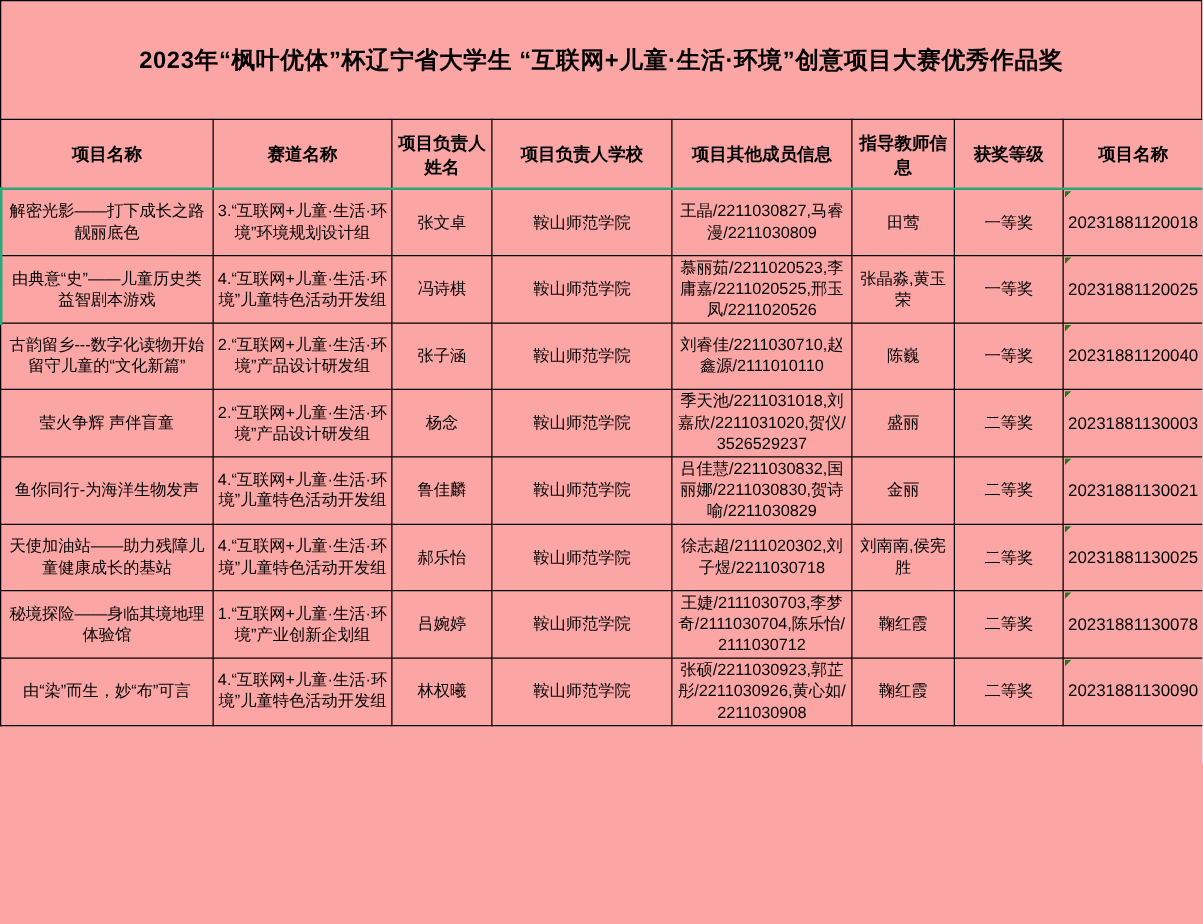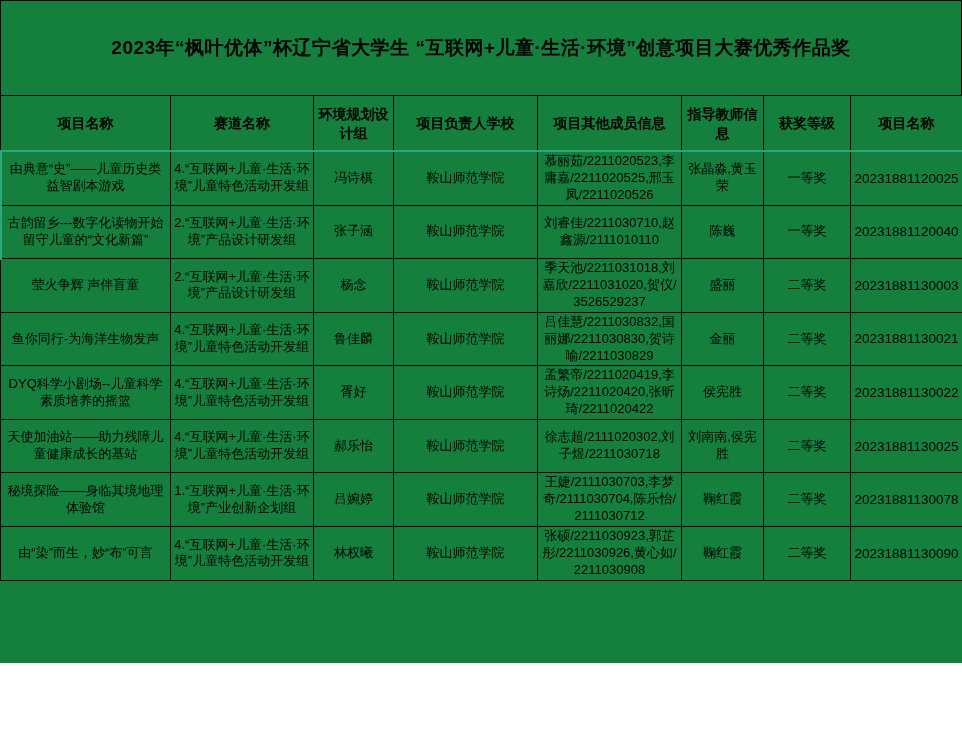--- a/index.html
+++ b/index.html
@@ -4,22 +4,22 @@
 <style>
   * { margin: 0; padding: 0; box-sizing: border-box; }
   html, body { background: #fff; }
   body {
     font-family: "Liberation Sans", "DejaVu Sans", sans-serif;
     color: #000;
   }
   .sheet {
     position: relative;
     width: 962px;
-    height: 663px;
-    background: #15803d;
+    height: 739px;
+    background: #fca5a5;
     overflow: hidden;
   }
   .title-cell {
     height: 95px;
     border: 1px solid #000;
     border-bottom: none;
     display: flex;
     align-items: center;
     justify-content: center;
   }
@@ -101,29 +101,39 @@
       <col style="width:144px">
       <col style="width:144px">
       <col style="width:82px">
       <col style="width:87px">
       <col style="width:112px">
     </colgroup>
     <thead>
       <tr>
           <th>项目名称</th>
           <th>赛道名称</th>
-          <th>环境规划设计组</th>
+          <th>项目负责人姓名</th>
           <th>项目负责人学校</th>
           <th>项目其他成员信息</th>
           <th>指导教师信息</th>
           <th>获奖等级</th>
           <th>项目名称</th>
         </tr>
     </thead>
     <tbody>
+  <tr>
+    <td class="c-project">解密光影——打下成长之路靓丽底色</td>
+    <td class="c-track">3.“互联网+儿童·生活·环境”环境规划设计组</td>
+    <td class="c-leader">张文卓</td>
+    <td class="c-school">鞍山师范学院</td>
+    <td class="c-members">王晶/2211030827,马睿漫/2211030809</td>
+    <td class="c-teachers">田莺</td>
+    <td class="c-award">一等奖</td>
+    <td class="c-cert"><span class="tri"></span><span class="cert-text">20231881120018</span></td>
+  </tr>
 
   <tr>
     <td class="c-project">由典意“史”——儿童历史类益智剧本游戏</td>
     <td class="c-track">4.“互联网+儿童·生活·环境”儿童特色活动开发组</td>
     <td class="c-leader">冯诗棋</td>
     <td class="c-school">鞍山师范学院</td>
     <td class="c-members">慕丽茹/2211020523,李庸嘉/2211020525,邢玉凤/2211020526</td>
     <td class="c-teachers">张晶淼,黄玉荣</td>
     <td class="c-award">一等奖</td>
     <td class="c-cert"><span class="tri"></span><span class="cert-text">20231881120025</span></td>
@@ -155,30 +165,20 @@
     <td class="c-project">鱼你同行-为海洋生物发声</td>
     <td class="c-track">4.“互联网+儿童·生活·环境”儿童特色活动开发组</td>
     <td class="c-leader">鲁佳麟</td>
     <td class="c-school">鞍山师范学院</td>
     <td class="c-members">吕佳慧/2211030832,国丽娜/2211030830,贺诗喻/2211030829</td>
     <td class="c-teachers">金丽</td>
     <td class="c-award">二等奖</td>
     <td class="c-cert"><span class="tri"></span><span class="cert-text">20231881130021</span></td>
   </tr>
 
-  <tr>
-    <td class="c-project">DYQ科学小剧场--儿童科学素质培养的摇篮</td>
-    <td class="c-track">4.“互联网+儿童·生活·环境”儿童特色活动开发组</td>
-    <td class="c-leader">胥好</td>
-    <td class="c-school">鞍山师范学院</td>
-    <td class="c-members">孟繁帝/2211020419,李诗炀/2211020420,张昕琦/2211020422</td>
-    <td class="c-teachers">侯宪胜</td>
-    <td class="c-award">二等奖</td>
-    <td class="c-cert"><span class="tri"></span><span class="cert-text">20231881130022</span></td>
-  </tr>
 
   <tr>
     <td class="c-project">天使加油站——助力残障儿童健康成长的基站</td>
     <td class="c-track">4.“互联网+儿童·生活·环境”儿童特色活动开发组</td>
     <td class="c-leader">郝乐怡</td>
     <td class="c-school">鞍山师范学院</td>
     <td class="c-members">徐志超/2111020302,刘子煜/2211030718</td>
     <td class="c-teachers">刘南南,侯宪胜</td>
     <td class="c-award">二等奖</td>
     <td class="c-cert"><span class="tri"></span><span class="cert-text">20231881130025</span></td>

